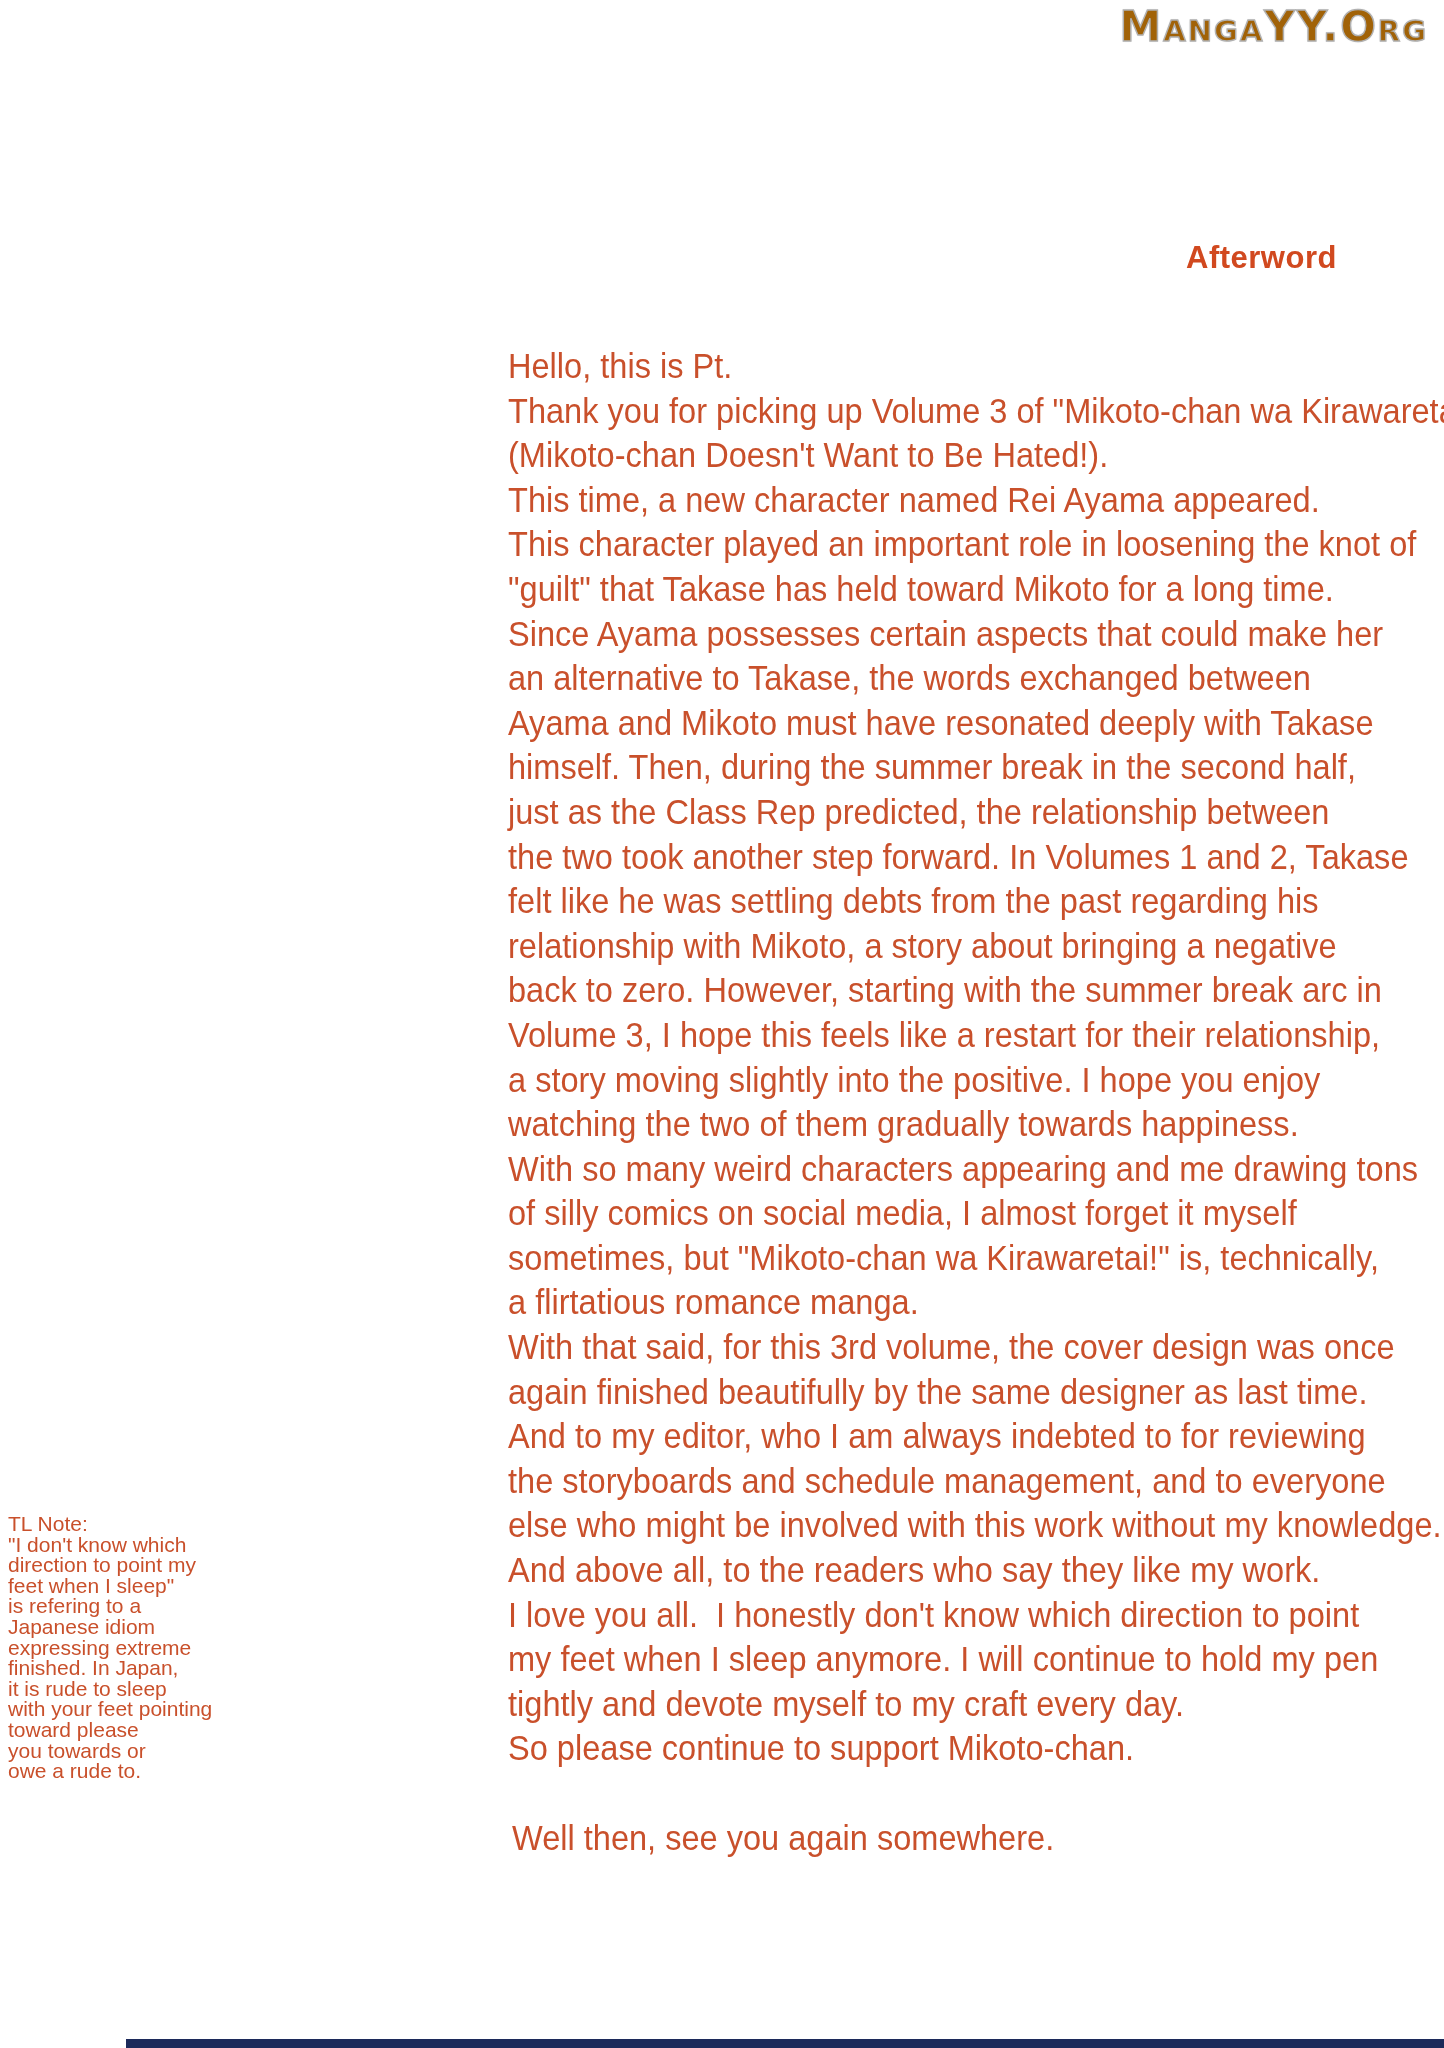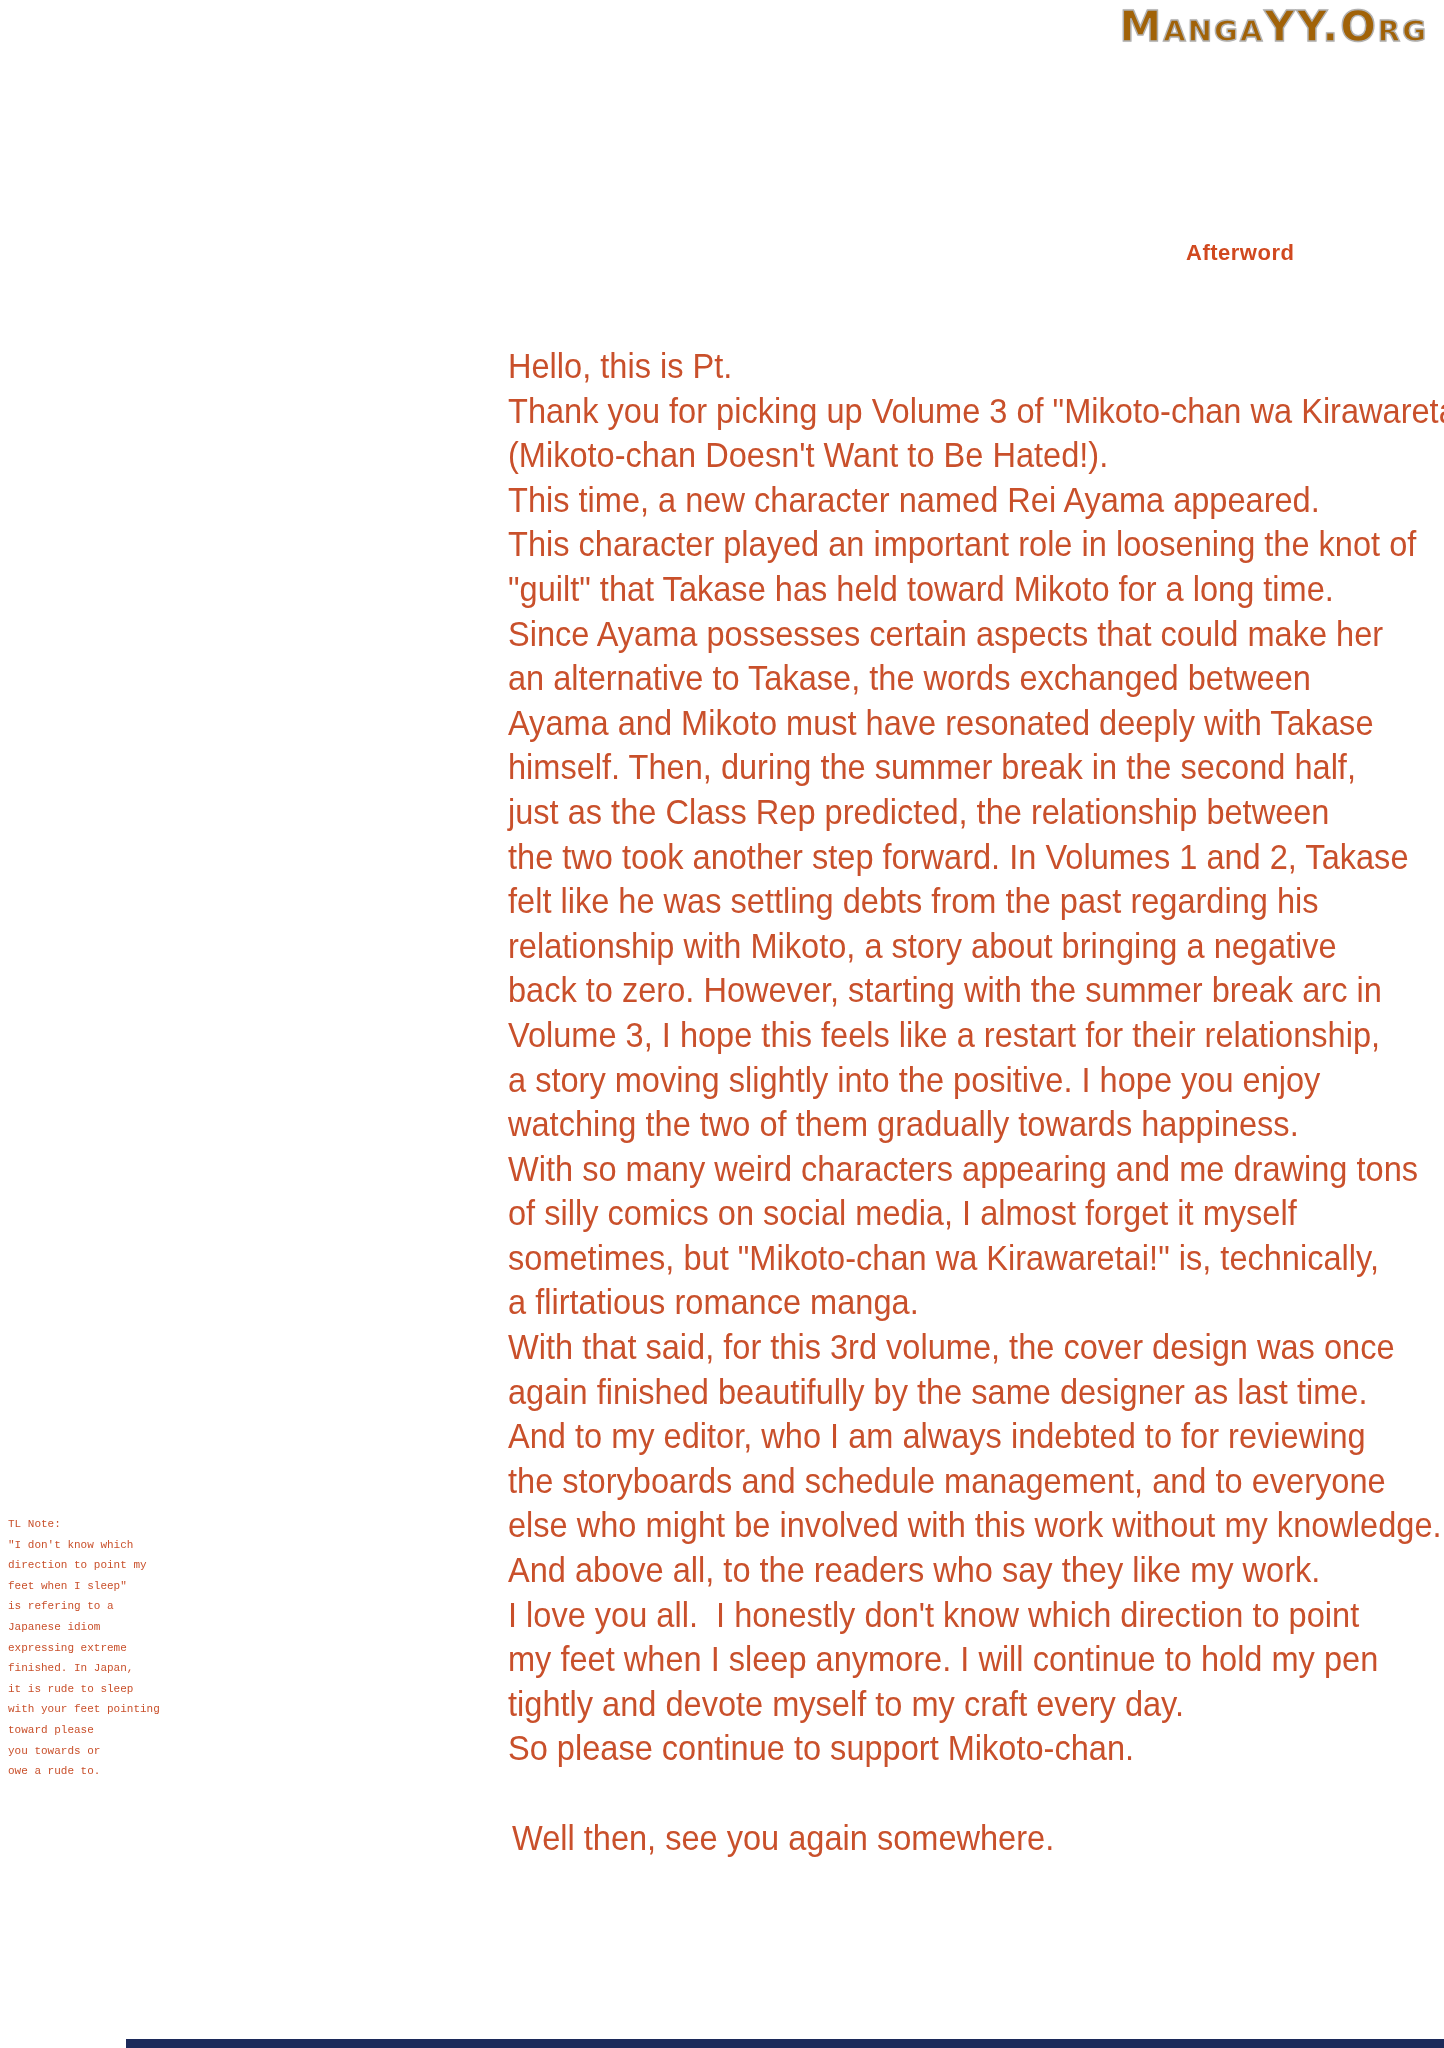--- a/index.html
+++ b/index.html
@@ -21,21 +21,21 @@
     font-size: 42px;
     letter-spacing: 2px;
     color: #a16207;
     -webkit-text-stroke: 1.4px var(--watermark-gray, #b0b0b0);
     text-shadow: 0 0 2px #c6c6c6;
   }
   .heading {
     position: absolute;
     left: 1186px;
     top: 240px;
-    font-size: 22px;
+    font-size: 31px;
     font-weight: bold;
     letter-spacing: 0.5px;
     color: var(--heading-orange, #d1491f);
   }
   .body-block {
     position: absolute;
     left: 508px;
     top: 344px;
     width: 1010px;
     transform: scaleX(0.93);
@@ -54,22 +54,22 @@
     transform-origin: left top;
     font-size: 35px;
     line-height: 44.6px;
     color: var(--text-orange, #c9502b);
   }
   .tl-note {
     position: absolute;
     left: 8px;
     top: 1514px;
     width: 225px;
-    font-family: Liberation Mono, monospace;
-    font-size: 11px;
+    font-family: Liberation Sans, sans-serif;
+    font-size: 21px;
     line-height: 20.6px;
     color: var(--text-orange, #c9502b);
   }
   .bottom-bar {
     position: absolute;
     left: 126px;
     right: 0;
     bottom: 0;
     height: 9px;
     background: var(--bar-navy, #1c2a5a);

